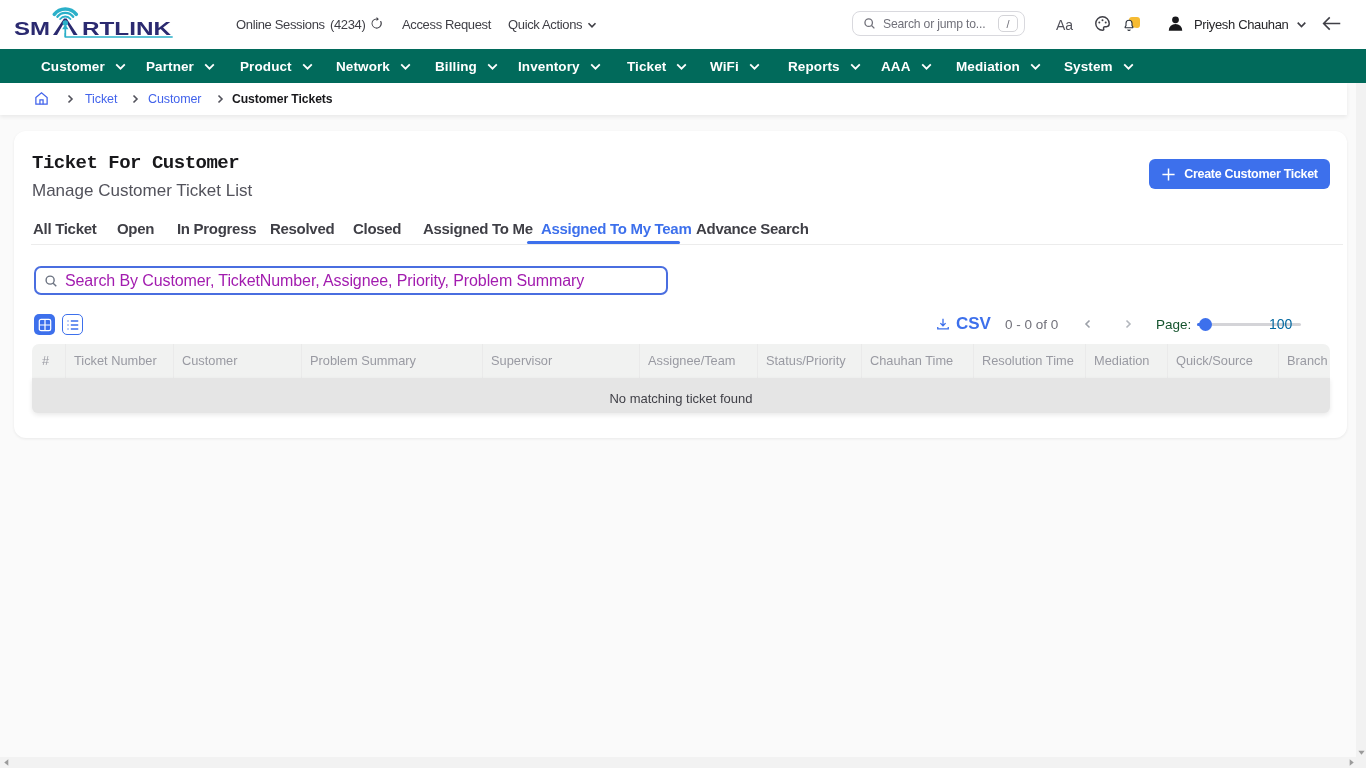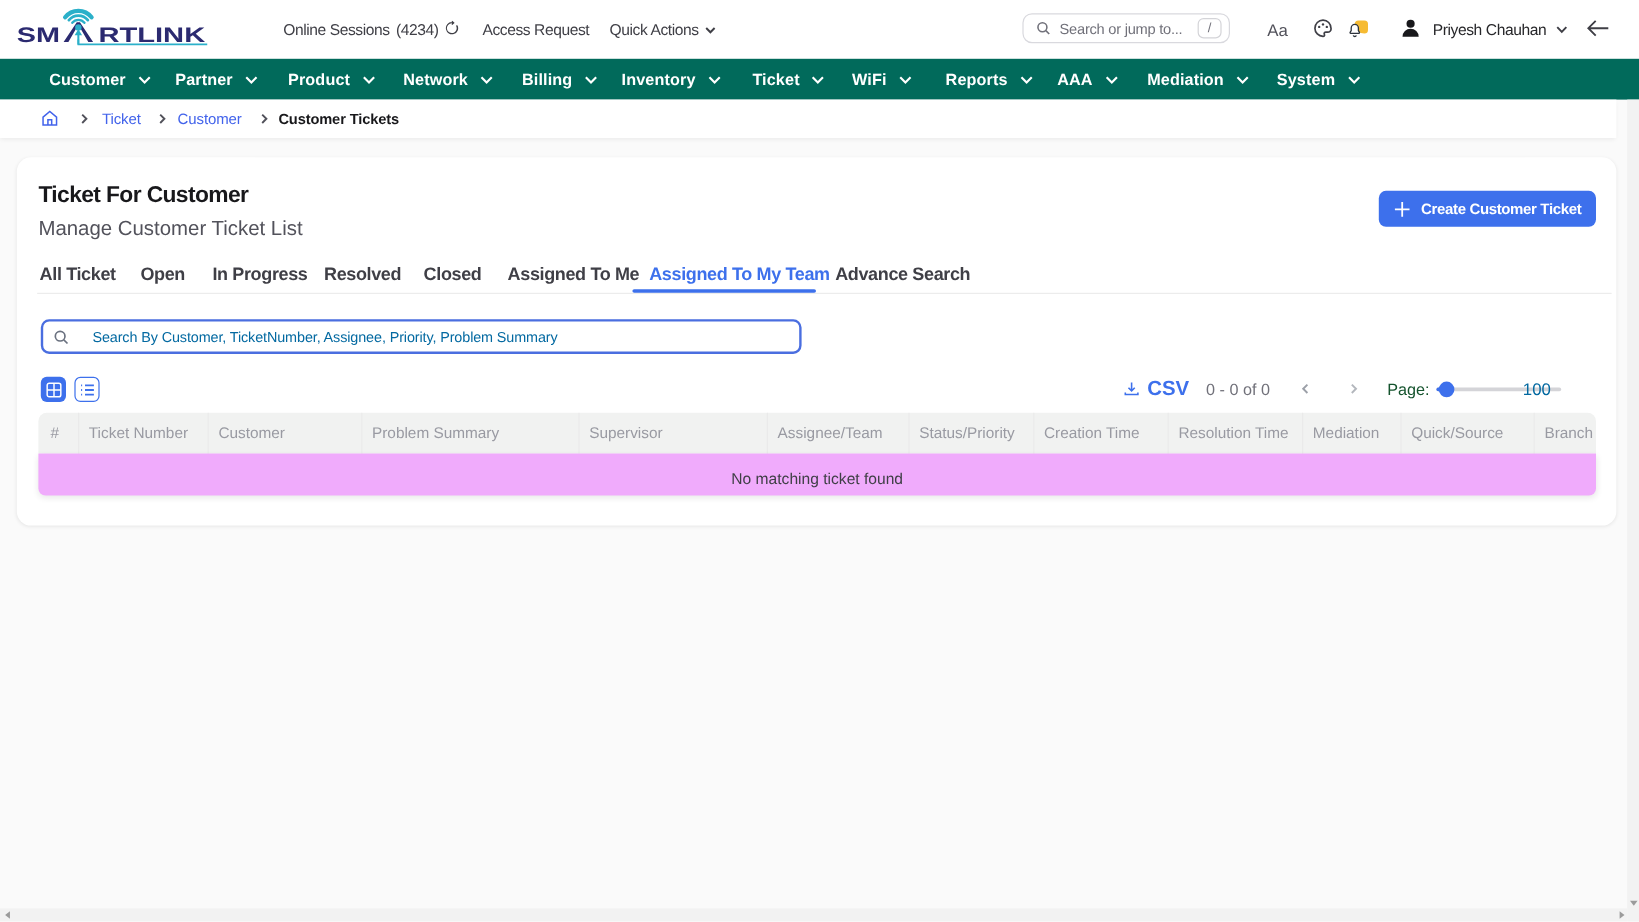--- a/index.html
+++ b/index.html
@@ -18,53 +18,53 @@
 #navbar { position:absolute; left:0; top:49px; width:1366px; height:34px; background:#016a5b; }
 .navitem { position:absolute; top:0; height:34px; display:flex; align-items:center; color:#fff; font-size:13.5px; font-weight:700; letter-spacing:0.1px; gap:9px; }
 
 
 #crumbbar { position:absolute; left:0; top:83px; width:1347px; height:32px; background:#fff; box-shadow:0 2px 4px rgba(0,0,0,0.07); }
 .crumb { position:absolute; top:83px; height:32px; display:flex; align-items:center; font-size:12.5px; letter-spacing:-0.1px; }
 
 
 #card { position:absolute; left:14px; top:131px; width:1333px; height:307px; background:#fff; border-radius:12px; box-shadow:0 1px 3px rgba(0,0,0,0.07); }
 
-h1 { position:absolute; left:32px; top:152px; font-size:19px; font-weight:700; letter-spacing:-0.5px; color:#18181b; }
+h1 { position:absolute; left:32px; top:152px; font-size:19px; font-weight:700; letter-spacing:-0.5px; color:#18181b;font-family:Liberation Mono, monospace; }
 #subtitle { position:absolute; left:32px; top:181px; font-size:17px; color:#52525b; }
 
 #createbtn { position:absolute; left:1149px; top:159px; width:181px; height:30px; background:#3d70ec; border-radius:6px; display:flex; align-items:center; justify-content:center; gap:8px; color:#fff; font-size:12.5px; letter-spacing:-0.3px; font-weight:700; }
 
 
 #tabrule { position:absolute; left:31px; top:244px; width:1312px; height:1px; background:#ececec; }
 .tab { position:absolute; top:220px; font-size:15px; letter-spacing:-0.3px; font-weight:700; color:#3f3f46; white-space:nowrap; }
 .tab.active { color:#3d70ec; }
 #tabline { position:absolute; left:527px; top:240.8px; width:153px; height:3.6px; background:#3d70ec; border-radius:2px; }
 
 
 #bigsearch { position:absolute; left:34px; top:266px; width:634px; height:29px; border:2px solid #4a6ee0; border-radius:7px; background:#fff; display:flex; align-items:center; padding-left:8px; }
-#bigsearch .ph { font-size:12px; letter-spacing:-0.1px; color:#0369a1; margin-left:19px; }
+#bigsearch .ph { font-size:16px; letter-spacing:-0.1px; color:#a21caf; margin-left:7px; }
 
 
 .viewbtn { position:absolute; top:314px; width:21px; height:21px; border-radius:5px; display:flex; align-items:center; justify-content:center; }
 #gridbtn { left:34px; background:#3d70ec; }
 #listbtn { left:62px; background:#fff; border:1.5px solid #3d70ec; }
 
 
 .toolitem { position:absolute; display:flex; align-items:center; font-size:13px; }
 
 
 #slidertrack { position:absolute; left:1197px; top:323px; width:104px; height:3px; background:#d4d4d8; border-radius:2px; }
 #sliderfill { position:absolute; left:1197px; top:323px; width:9px; height:3px; background:#3d70ec; border-radius:2px; }
 #sliderthumb { position:absolute; left:1199px; top:318px; width:13px; height:13px; border-radius:50%; background:#3d70ec; }
 
 
 #thead { position:absolute; left:32px; top:343.5px; width:1298px; height:34.5px; background:#f1f2f1; border-radius:7px 7px 0 0; }
 .th { position:absolute; top:0; height:34.5px; display:flex; align-items:center; font-size:12.8px; font-weight:400; color:#999aa2; white-space:nowrap; }
 .thsep { position:absolute; top:0; height:34.5px; width:1px; background:#eaeaea; }
-#tbody { position:absolute; left:32px; top:378px; width:1298px; height:35px; padding-top:6px; background:#f0abfc; border-radius:0 0 6px 6px; box-shadow:0 2px 5px rgba(0,0,0,0.09); display:flex; align-items:center; justify-content:center; font-size:13px; color:#3f3f46; }
+#tbody { position:absolute; left:32px; top:378px; width:1298px; height:35px; padding-top:6px; background:#e5e5e5; border-radius:0 0 6px 6px; box-shadow:0 2px 5px rgba(0,0,0,0.09); display:flex; align-items:center; justify-content:center; font-size:13px; color:#3f3f46; }
 
 
 #vtrack { position:absolute; left:1356px; top:83px; width:10px; height:685px; background:#f2f2f2; }
 #htrack { position:absolute; left:0px; top:757px; width:1356px; height:11px; background:#f2f2f2; }
 </style>
 </head>
 <body>
 
 <div id="topbar"></div>
 
@@ -265,21 +265,21 @@
 <div class="th" style="left:150px">Customer</div>
 <div class="thsep" style="left:141px"></div>
 <div class="th" style="left:278px">Problem Summary</div>
 <div class="thsep" style="left:269px"></div>
 <div class="th" style="left:459px">Supervisor</div>
 <div class="thsep" style="left:450px"></div>
 <div class="th" style="left:616px">Assignee/Team</div>
 <div class="thsep" style="left:607px"></div>
 <div class="th" style="left:734px">Status/Priority</div>
 <div class="thsep" style="left:725px"></div>
-<div class="th" style="left:838px">Creation Time</div>
+<div class="th" style="left:838px">Chauhan Time</div>
 <div class="thsep" style="left:829px"></div>
 <div class="th" style="left:950px">Resolution Time</div>
 <div class="thsep" style="left:941px"></div>
 <div class="th" style="left:1062px">Mediation</div>
 <div class="thsep" style="left:1053px"></div>
 <div class="th" style="left:1144px">Quick/Source</div>
 <div class="thsep" style="left:1135px"></div>
 <div class="th" style="left:1255px">Branch</div>
 <div class="thsep" style="left:1246px"></div>
 </div>

